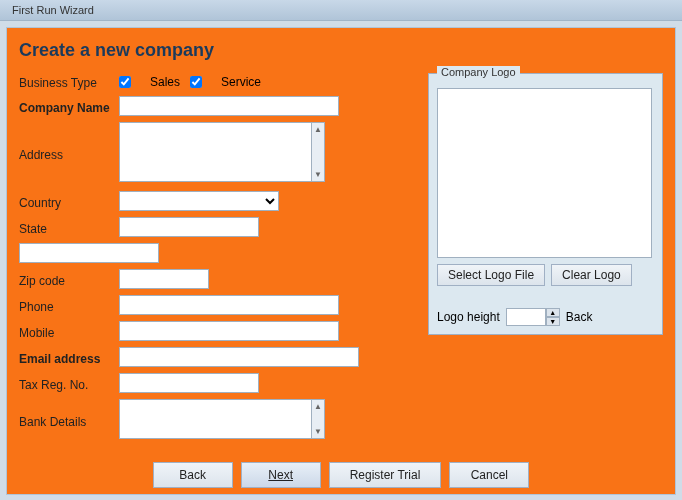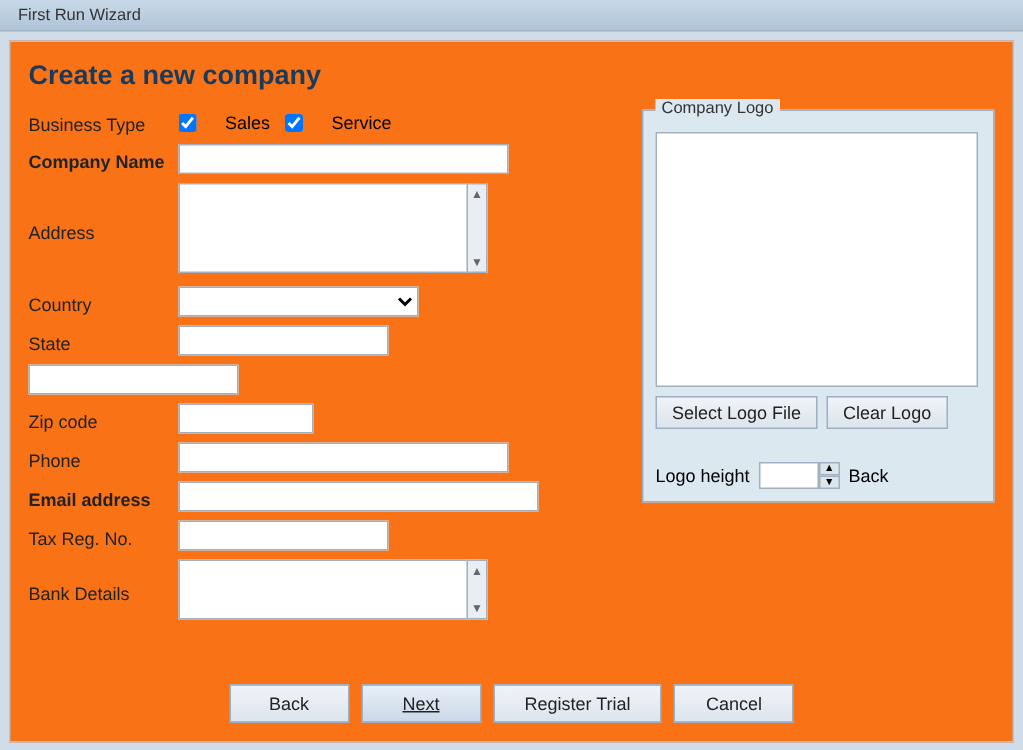--- a/index.html
+++ b/index.html
@@ -324,20 +324,26 @@
         </div>
       </div>
 
       <div class="form-row">
         <div class="form-label">Phone</div>
         <div class="form-control-area">
           <input type="text" class="input-full" style="">
         </div>
       </div>
 
+      <div class="form-row">
+        <div class="form-label">Mobile</div>
+        <div class="form-control-area">
+          <input type="text" class="input-full" style="">
+        </div>
+      </div>
 
       <div class="form-row">
         <div class="form-label bold">Email address</div>
         <div class="form-control-area">
           <input type="text" class="input-full" style="width: 240px;">
         </div>
       </div>
 
       <div class="form-row">
         <div class="form-label">Tax Reg. No.</div>

